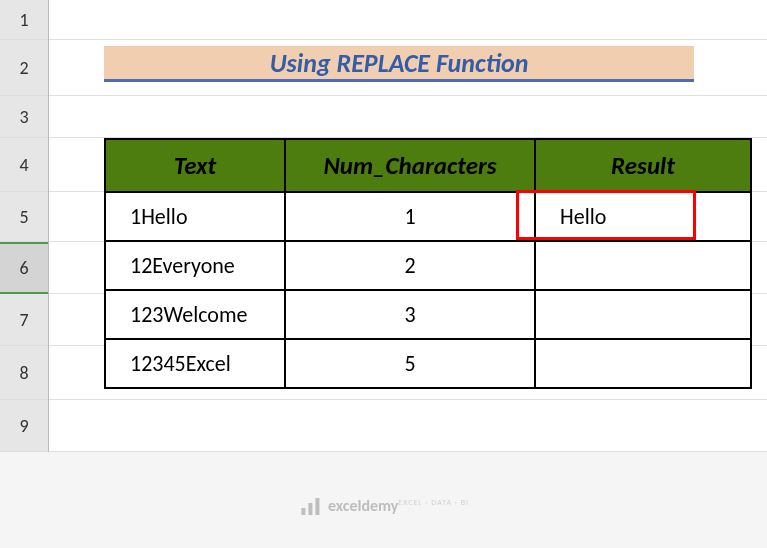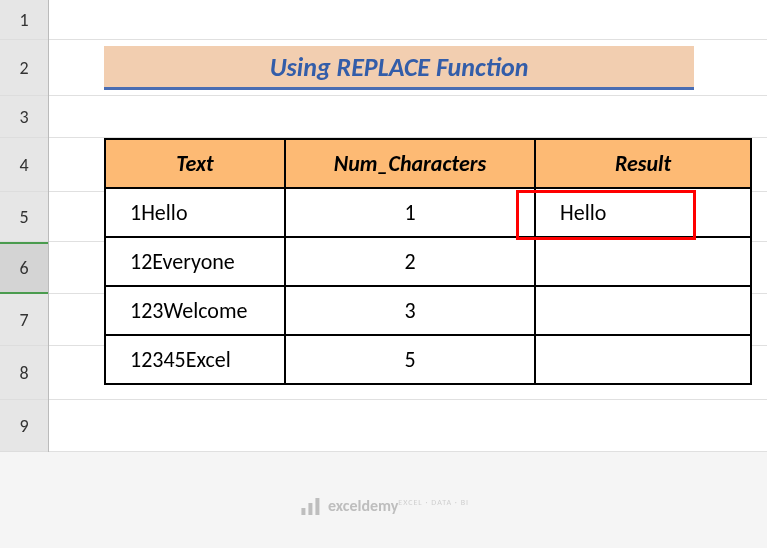--- a/index.html
+++ b/index.html
@@ -49,43 +49,43 @@
       position: absolute;
       inset: 0;
     }
     .grid-row {
       border-bottom: 1px solid #e0e0e0;
     }
     .title-banner {
       position: absolute;
       left: 55px;
       width: 590px;
-      height: 44px;
+      height: 36px;
       background: #f2ceb0;
       border-bottom: 3px solid #4a6db3;
       display: flex;
       align-items: center;
       justify-content: center;
     }
     .title-banner span {
       color: #335da9;
       font-weight: bold;
       font-size: 26px;
       font-style: italic;
     }
     .data-table {
       position: absolute;
       left: 55px;
       border-collapse: collapse;
     }
     .data-table th {
-      background: #fdba74;
+      background: #4d7c0f;
       border: 2px solid #000;
       font-weight: bold;
-      font-size: 22px;
+      font-size: 25px;
       padding: 10px 8px;
       text-align: center;
       font-style: italic;
     }
     .data-table td {
       border: 2px solid #000;
       font-size: 22px;
       padding: 10px 24px;
       background: #fff;
     }

